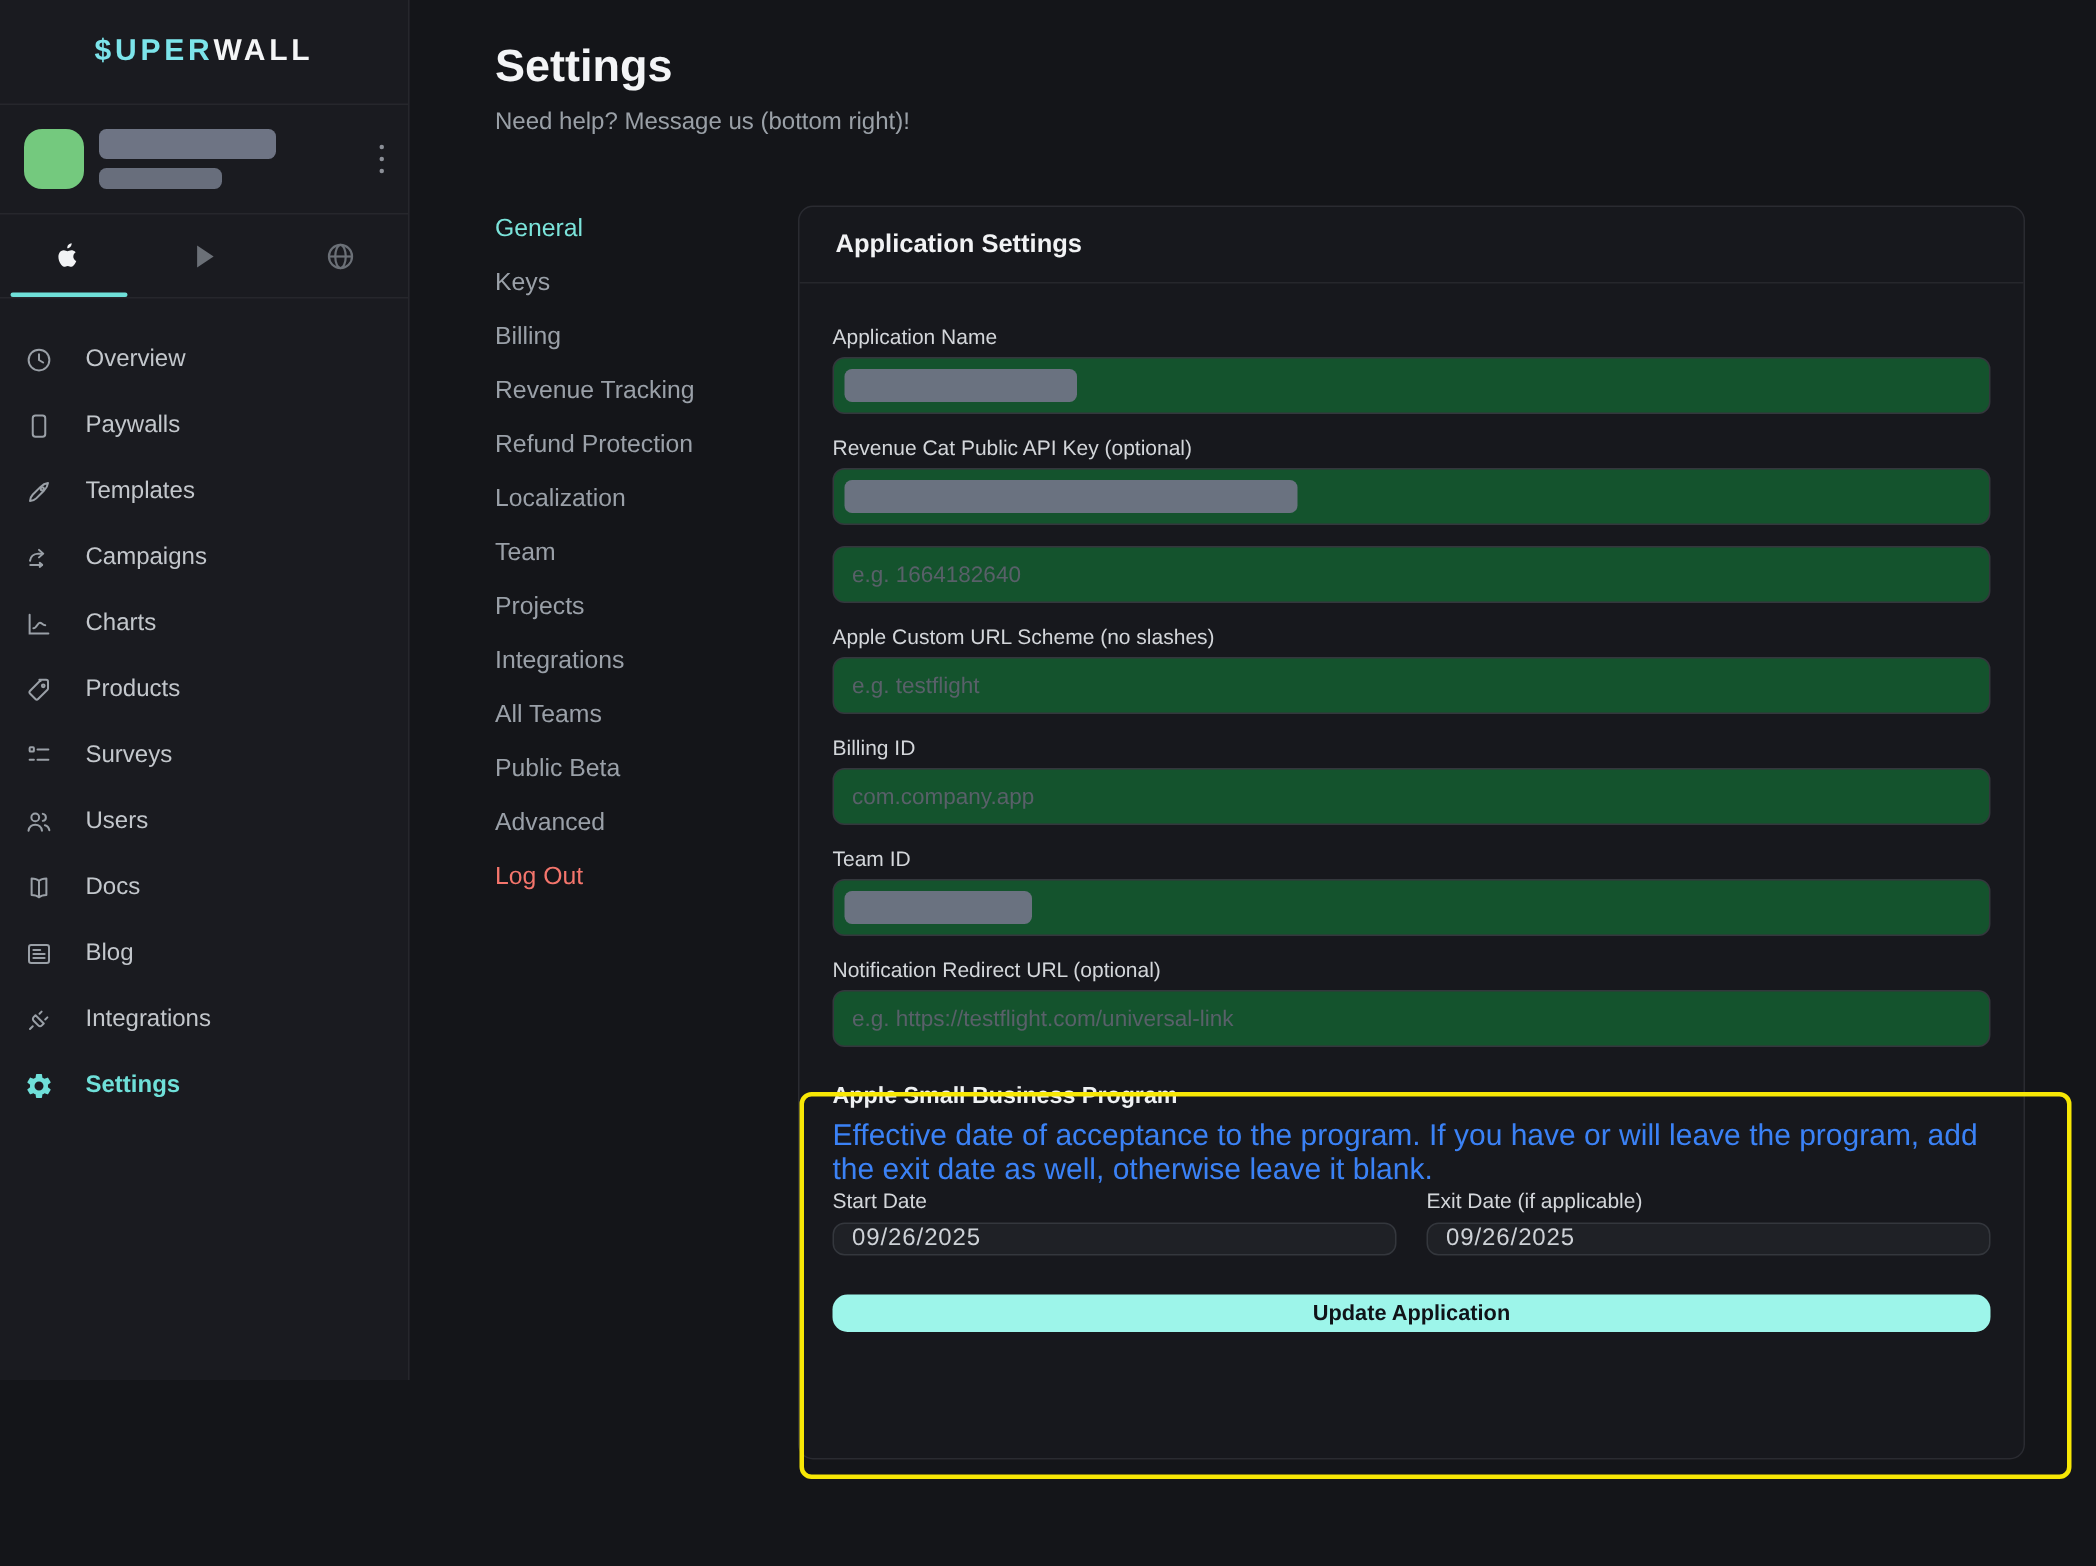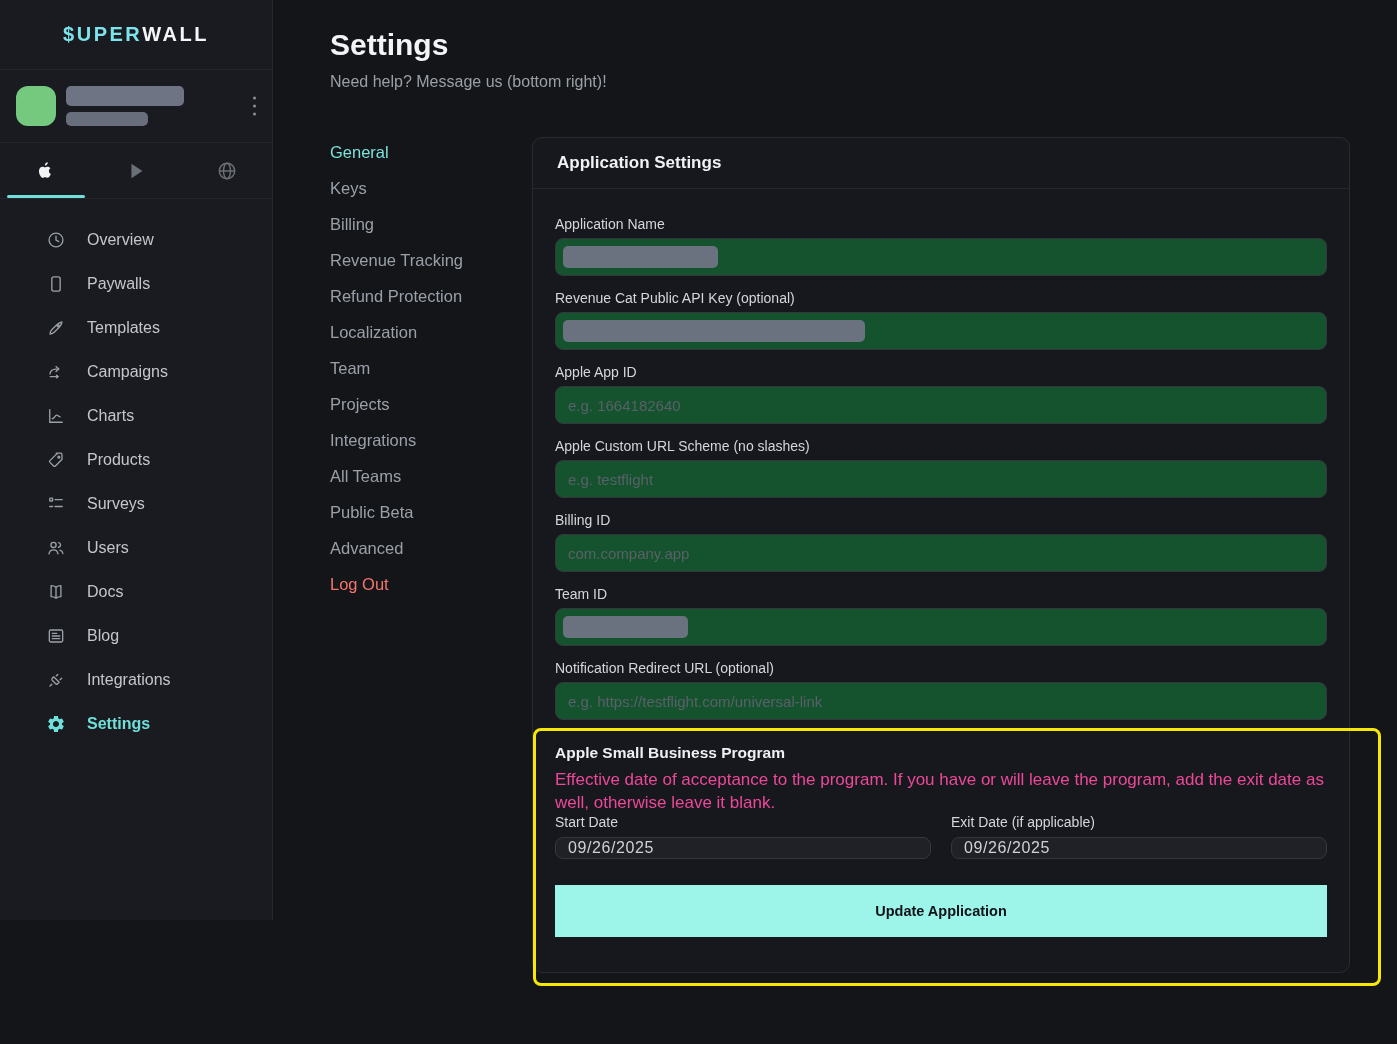--- a/index.html
+++ b/index.html
@@ -46,21 +46,21 @@
     position:relative; cursor:pointer;
   }
   .ptab.active::after {
     content:""; position:absolute; left:7px; right:6px; bottom:0; height:3px;
     background:#6fe0d9; border-radius:2px;
   }
   .ptab svg { display:block; }
 
   .side-nav { padding-top:19px; list-style:none; }
   .nav-item {
-    height:44px; display:flex; align-items:center; padding-left:45px;
+    height:44px; display:flex; align-items:center; padding-left:15px;
     color:#9aa0a7; font-size:16px; cursor:pointer;
   }
   .nav-item .icon { width:21px; height:21px; display:flex; align-items:center; justify-content:center; color:#9aa0a7; }
   .nav-item .label { margin-left:21px; color:#c3c7cc; }
   .nav-item.active .icon { color:#6fe0d9; }
   .nav-item.active .label { color:#6fe0d9; font-weight:bold; }
 
   
   .page-title { position:absolute; left:330px; top:28px; font-size:30px; font-weight:bold; color:#f3f4f6; }
   .page-subtitle { position:absolute; left:330px; top:73px; font-size:16px; color:#9aa0a7; }
@@ -96,31 +96,31 @@
   }
   .tinput::placeholder { color:#596069; }
   .redact {
     position:absolute; left:8px; top:50%; transform:translateY(-50%);
     height:22px; background:#6a7280; border-radius:5px;
   }
 
   
   .sbp { margin-top:24px; }
   .sbp-title { font-size:15.5px; font-weight:bold; color:#eef0f2; }
-  .sbp-desc { margin-top:6px; font-size:17px; line-height:23px; color:#ec4899; max-width:770px; }
+  .sbp-desc { margin-top:6px; font-size:20px; line-height:23px; color:#3b82f6; max-width:770px; }
   .dates-row { display:flex; gap:20px; }
   .date-col { flex:1; }
   .date-col label { display:block; font-size:14px; color:#d3d6da; margin-bottom:7px; }
   .dinput {
     width:100%; height:22px; background:#1f2126; border:1px solid #34373d;
     border-radius:8px; padding:0 12px; font-size:16px; color:#ced2d7;
     letter-spacing:0.6px; font-family:"Liberation Sans", sans-serif; outline:none;
   }
   .update-btn {
-    margin-top:26px; width:100%; height:52px; border:none; border-radius:0;
+    margin-top:26px; width:100%; height:25px; border:none; border-radius:10px;
     background:#9df5ea; color:#101318; font-size:14.5px; font-weight:bold;
     font-family:"Liberation Sans", sans-serif; cursor:pointer;
   }
 
   
   .highlight-box {
     position:absolute; left:533px; top:728px; width:848px; height:258px;
     border:3px solid #f7e705; border-radius:8px; pointer-events:none; z-index:20;
   }
 </style>
@@ -326,21 +326,20 @@
 
     <div class="field">
       <label>Revenue Cat Public API Key (optional)</label>
       <div class="input-wrap">
         <input class="tinput" type="text" style="">
         <div class="redact" style="width:302px"></div>
       </div>
     </div>
 
     <div class="field">
-      <label>Apple App ID</label>
       <div class="input-wrap">
         <input class="tinput" type="text" placeholder="e.g. 1664182640" style="">
       </div>
     </div>
 
     <div class="field">
       <label>Apple Custom URL Scheme (no slashes)</label>
       <div class="input-wrap">
         <input class="tinput" type="text" placeholder="e.g. testflight" style="">
       </div>

